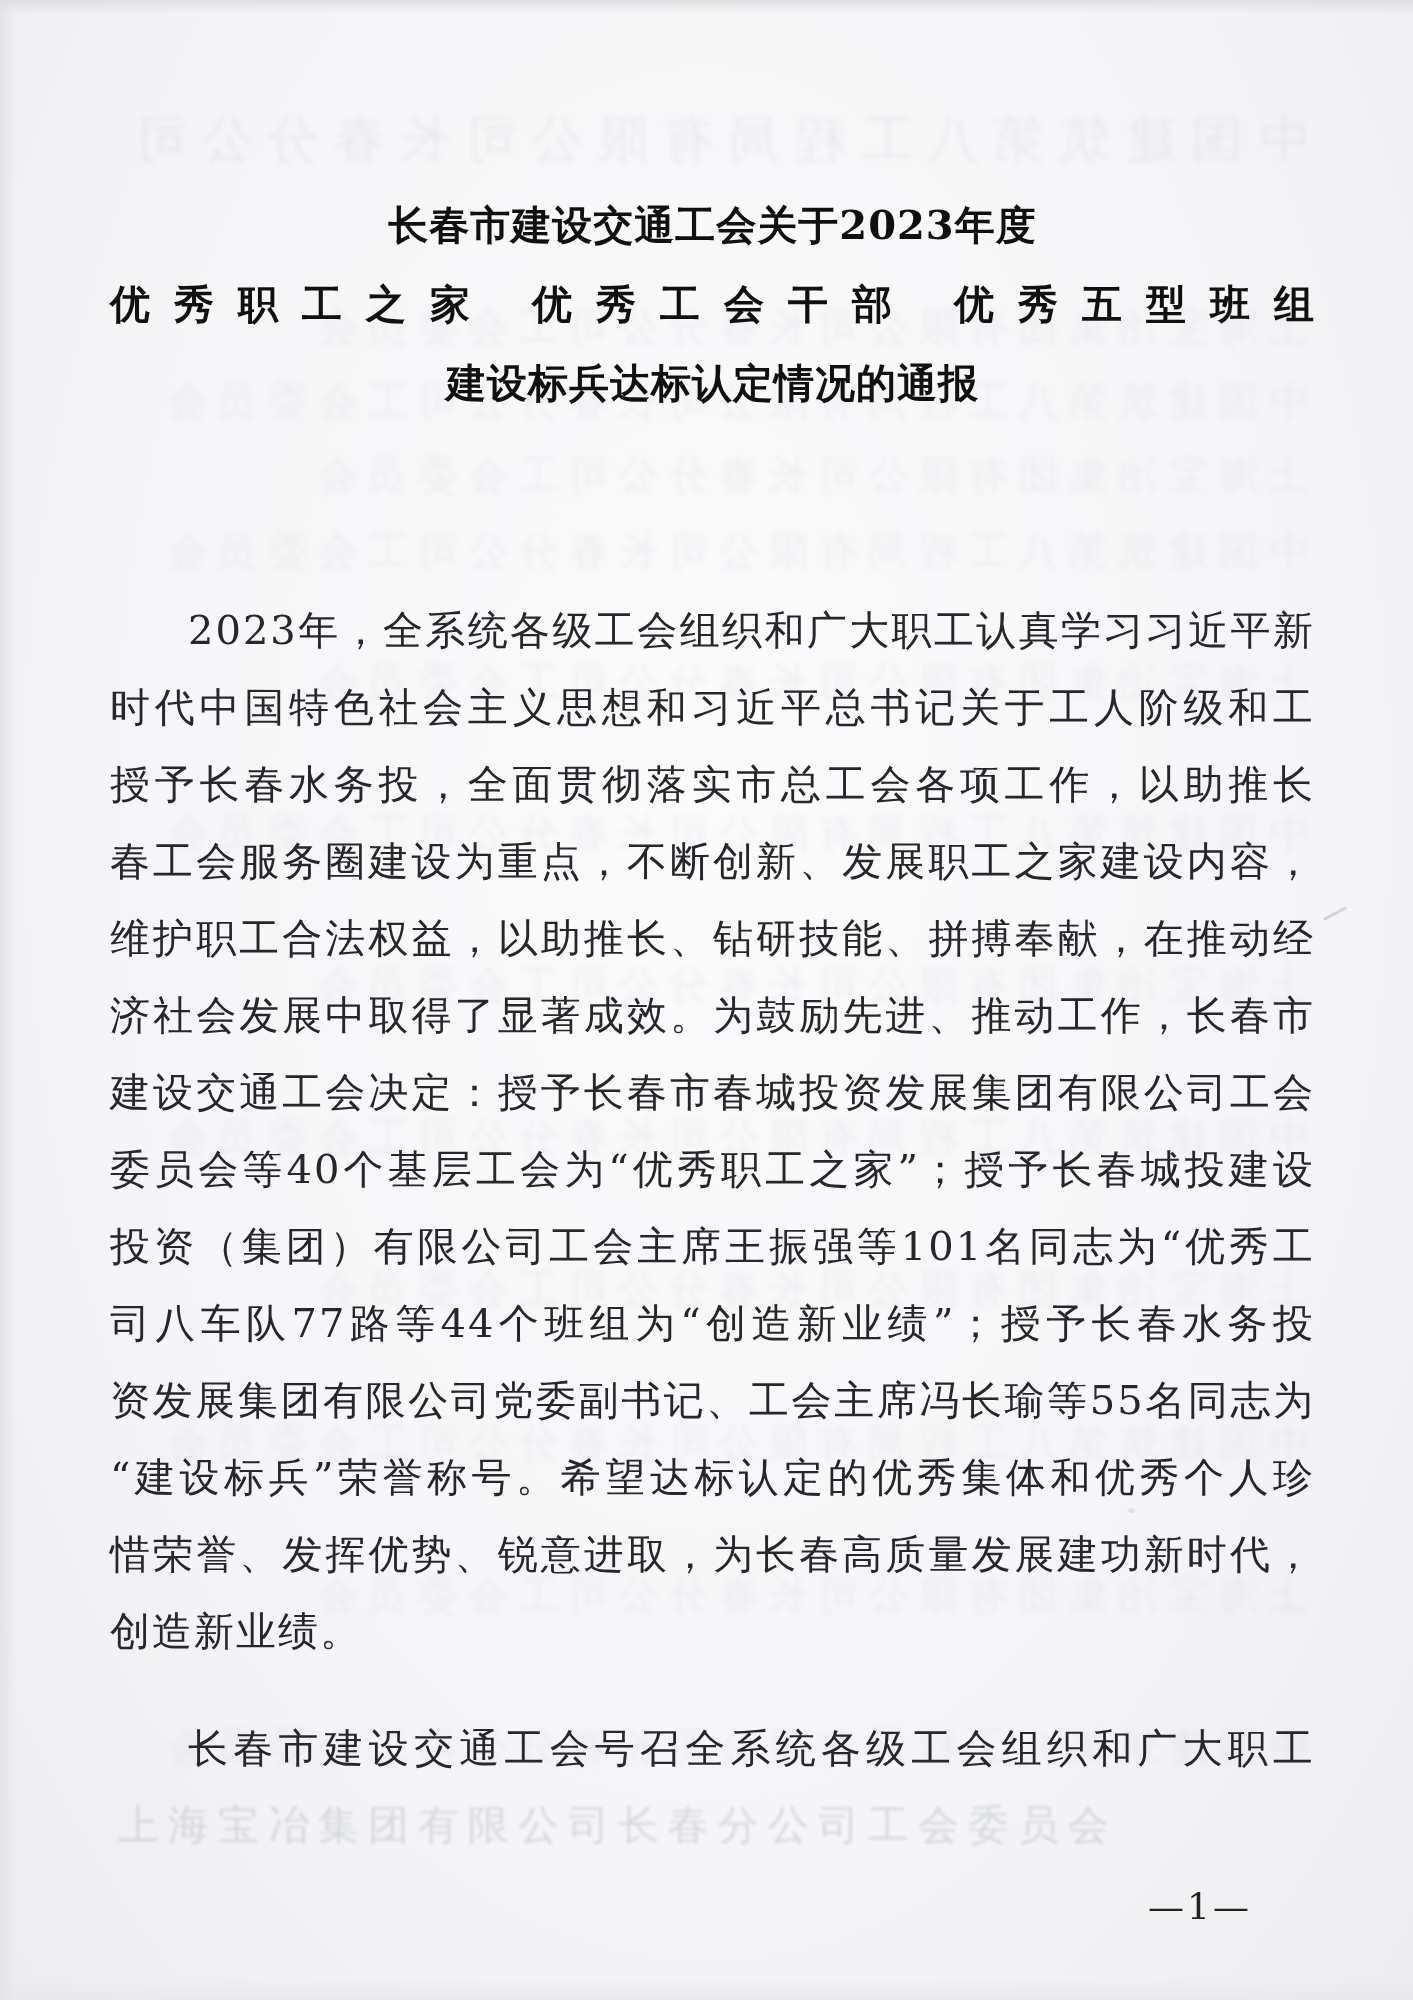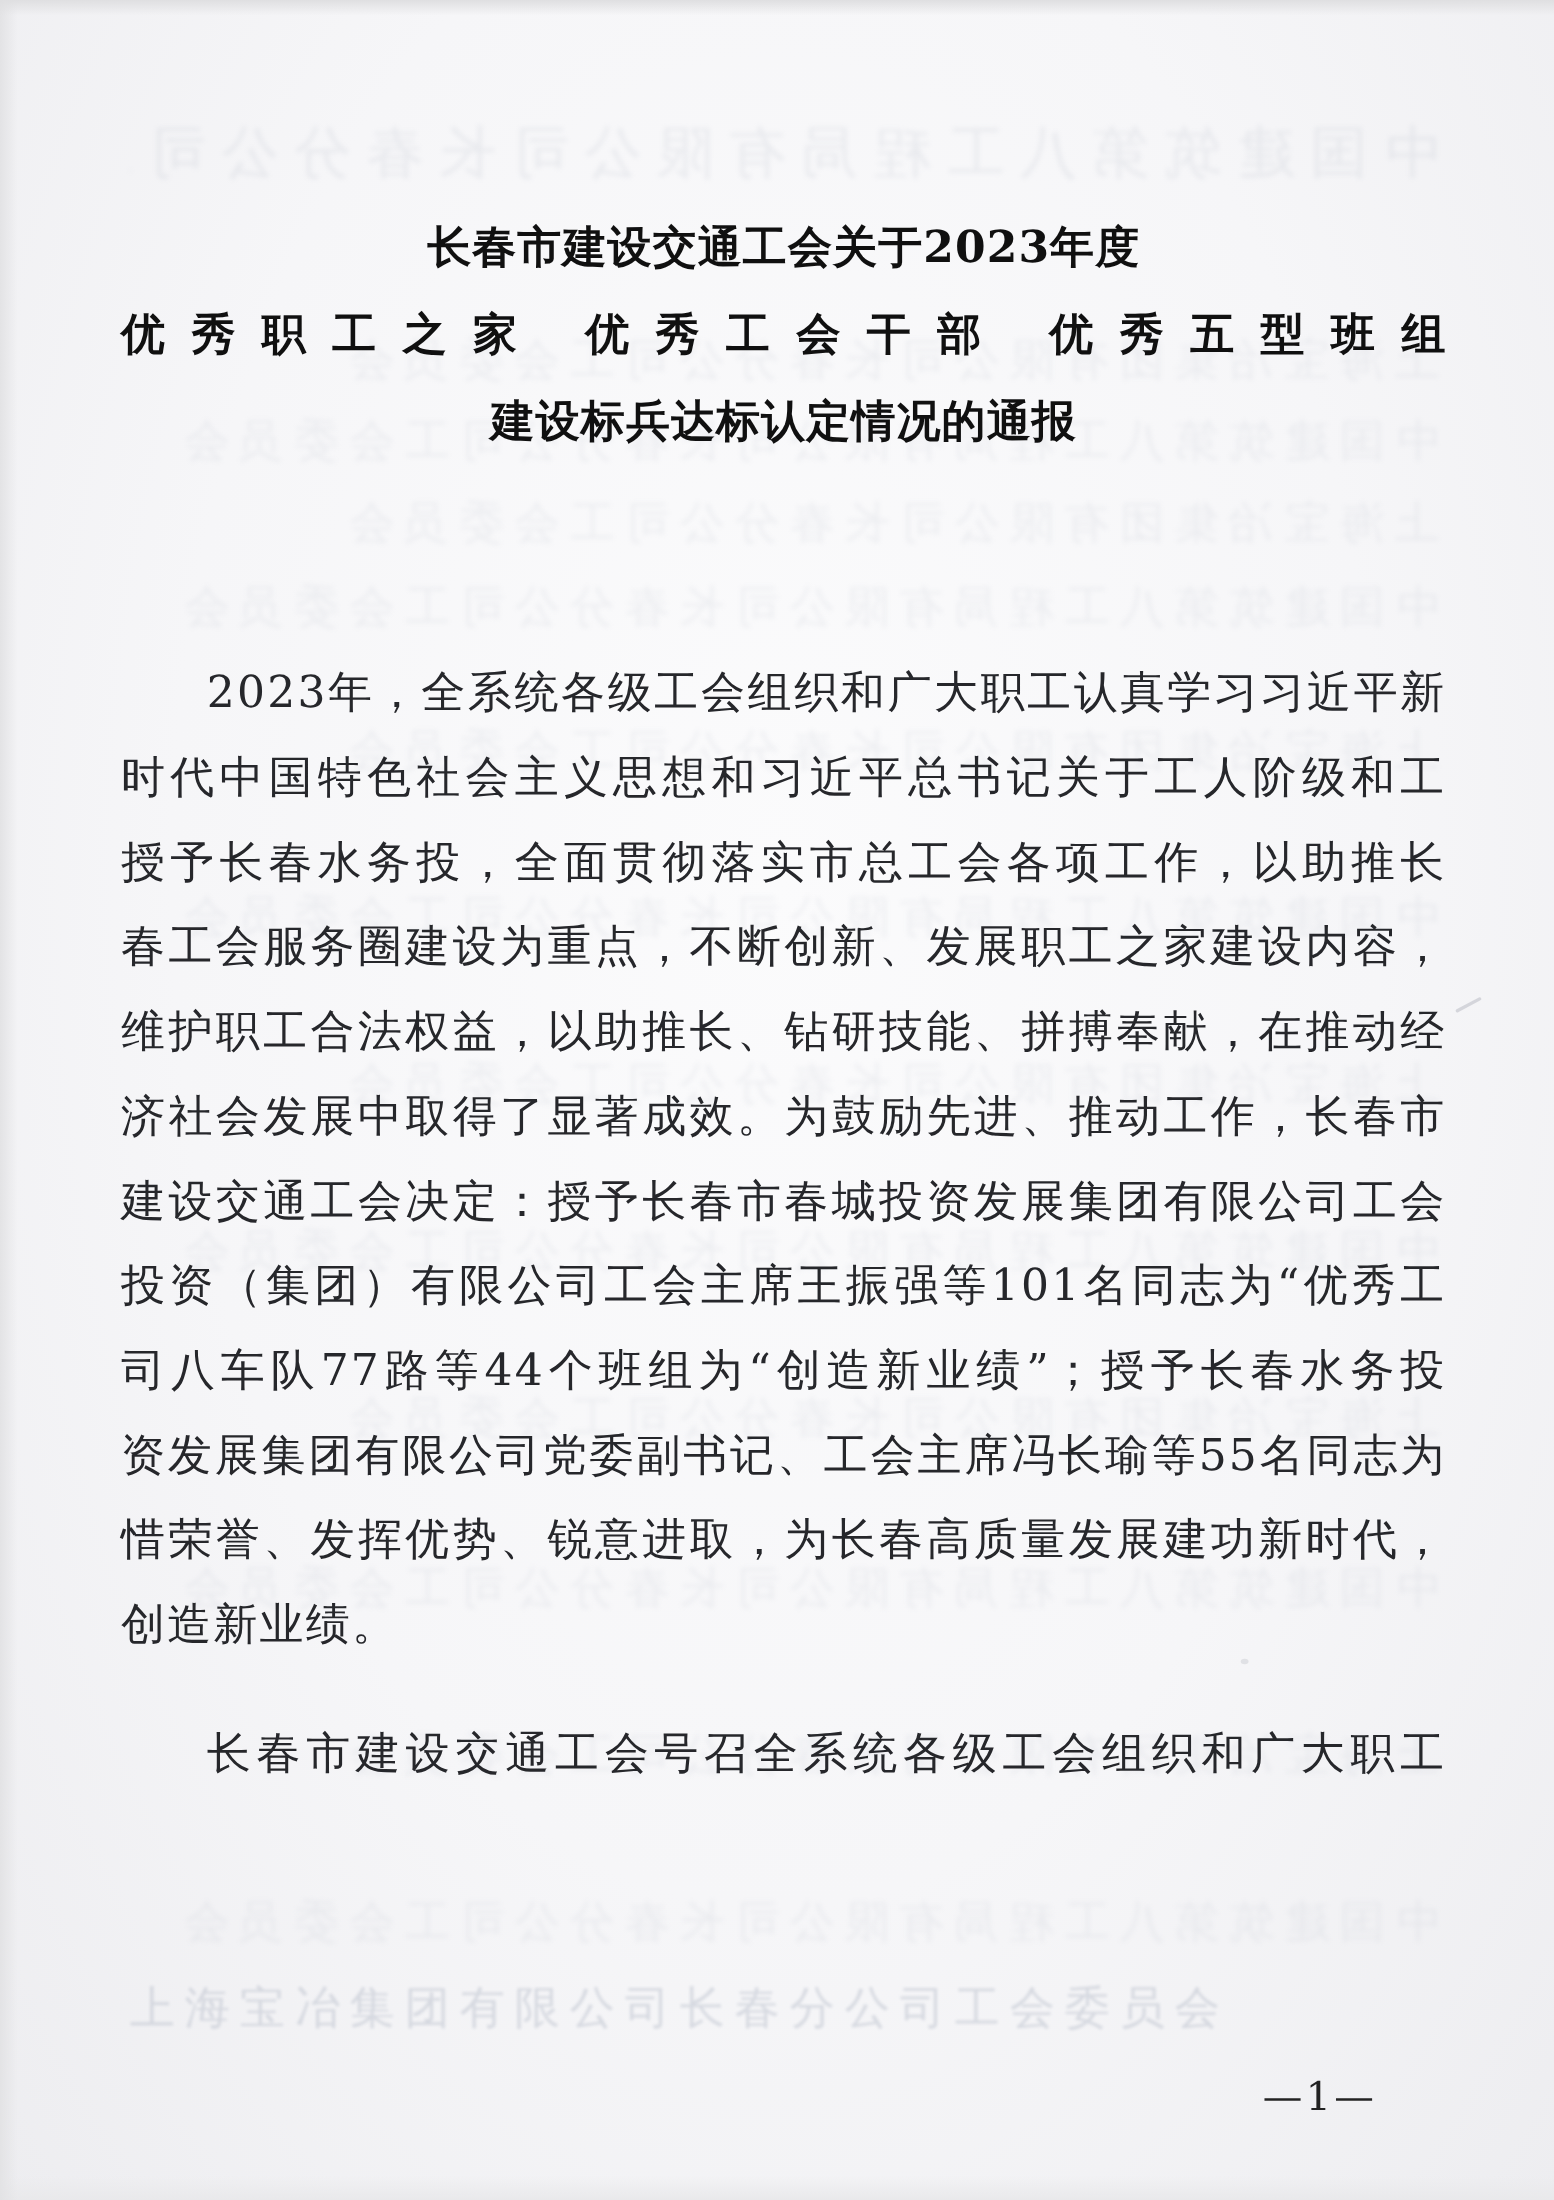--- a/index.html
+++ b/index.html
@@ -136,23 +136,25 @@
   </div>
 
   <div class="body-text">
     <div class="b-line b-indent b-just">2023年，全系统各级工会组织和广大职工认真学习习近平新</div>
     <div class="b-line b-just">时代中国特色社会主义思想和习近平总书记关于工人阶级和工</div>
     <div class="b-line b-just">授予长春水务投，全面贯彻落实市总工会各项工作，以助推长</div>
     <div class="b-line b-just">春工会服务圈建设为重点，不断创新、发展职工之家建设内容，</div>
     <div class="b-line b-just">维护职工合法权益，以助推长、钻研技能、拼搏奉献，在推动经</div>
     <div class="b-line b-just">济社会发展中取得了显著成效。为鼓励先进、推动工作，长春市</div>
     <div class="b-line b-just">建设交通工会决定：授予长春市春城投资发展集团有限公司工会</div>
+    <div class="b-line b-just">委员会等40个基层工会为“优秀职工之家”；授予长春城投建设</div>
     <div class="b-line b-just">投资（集团）有限公司工会主席王振强等101名同志为“优秀工</div>
     <div class="b-line b-just">司八车队77路等44个班组为“创造新业绩”；授予长春水务投</div>
     <div class="b-line b-just">资发展集团有限公司党委副书记、工会主席冯长瑜等55名同志为</div>
+    <div class="b-line b-just">“建设标兵”荣誉称号。希望达标认定的优秀集体和优秀个人珍</div>
     <div class="b-line b-just">惜荣誉、发挥优势、锐意进取，为长春高质量发展建功新时代，</div>
     <div class="b-line">创造新业绩。</div>
     <div class="b-line b-indent b-just b-para2">长春市建设交通工会号召全系统各级工会组织和广大职工</div>
   </div>
 
   <div class="page-num">—1—</div>
 
 </div>
 
 </body></html>

